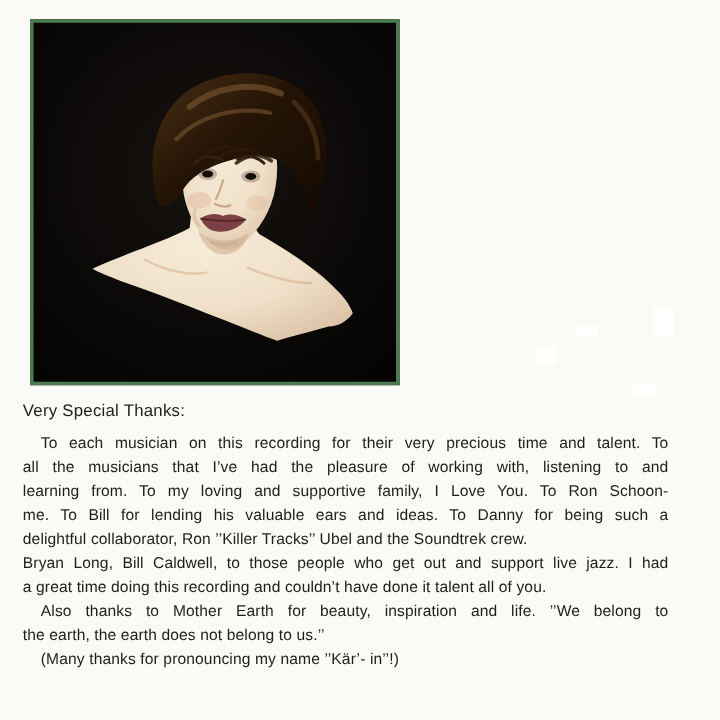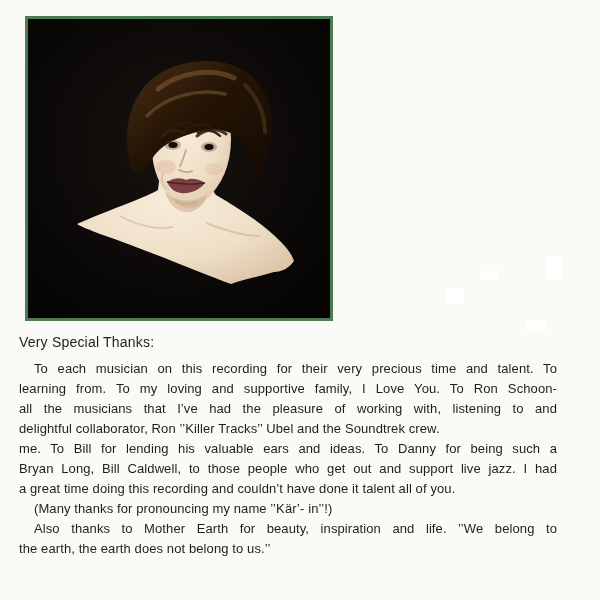--- a/index.html
+++ b/index.html
@@ -86,30 +86,30 @@
       <path d="M147,182 C153,186 163,186 169,182" stroke="#c09872" stroke-width="1.4" fill="none" opacity="0.45"></path>
     </g>
   </svg>
 </div>
 
 <div class="text-block">
   <div class="heading">Very Special Thanks:</div>
   <div class="paras">
       <div>
         <div class="line j ind">To each musician on this recording for their very precious time and talent. To</div>
+        <div class="line j">all the musicians that I’ve had the pleasure of working with, listening to and</div>
         <div class="line j">learning from. To my loving and supportive family, I Love You. To Ron Schoon-</div>
-        <div class="line j">all the musicians that I’ve had the pleasure of working with, listening to and</div>
+        <div class="line j">me. To Bill for lending his valuable ears and ideas. To Danny for being such a</div>
         <div class="line">delightful collaborator, Ron ’’Killer Tracks’’ Ubel and the Soundtrek crew.</div>
-        <div class="line j">me. To Bill for lending his valuable ears and ideas. To Danny for being such a</div>
       </div>
       <div>
         <div class="line j">Bryan Long, Bill Caldwell, to those people who get out and support live jazz. I had</div>
         <div class="line">a great time doing this recording and couldn’t have done it talent all of you.</div>
       </div>
       <div>
-        <div class="line ind">(Many thanks for pronouncing my name ’’Kär’- in’’!)</div>
+        <div class="line j ind">Also thanks to Mother Earth for beauty, inspiration and life. ’’We belong to</div>
+        <div class="line">the earth, the earth does not belong to us.’’</div>
       </div>
       <div>
-        <div class="line j ind">Also thanks to Mother Earth for beauty, inspiration and life. ’’We belong to</div>
-        <div class="line">the earth, the earth does not belong to us.’’</div>
+        <div class="line ind">(Many thanks for pronouncing my name ’’Kär’- in’’!)</div>
       </div>
     </div>
 </div>
 
 </body></html>

